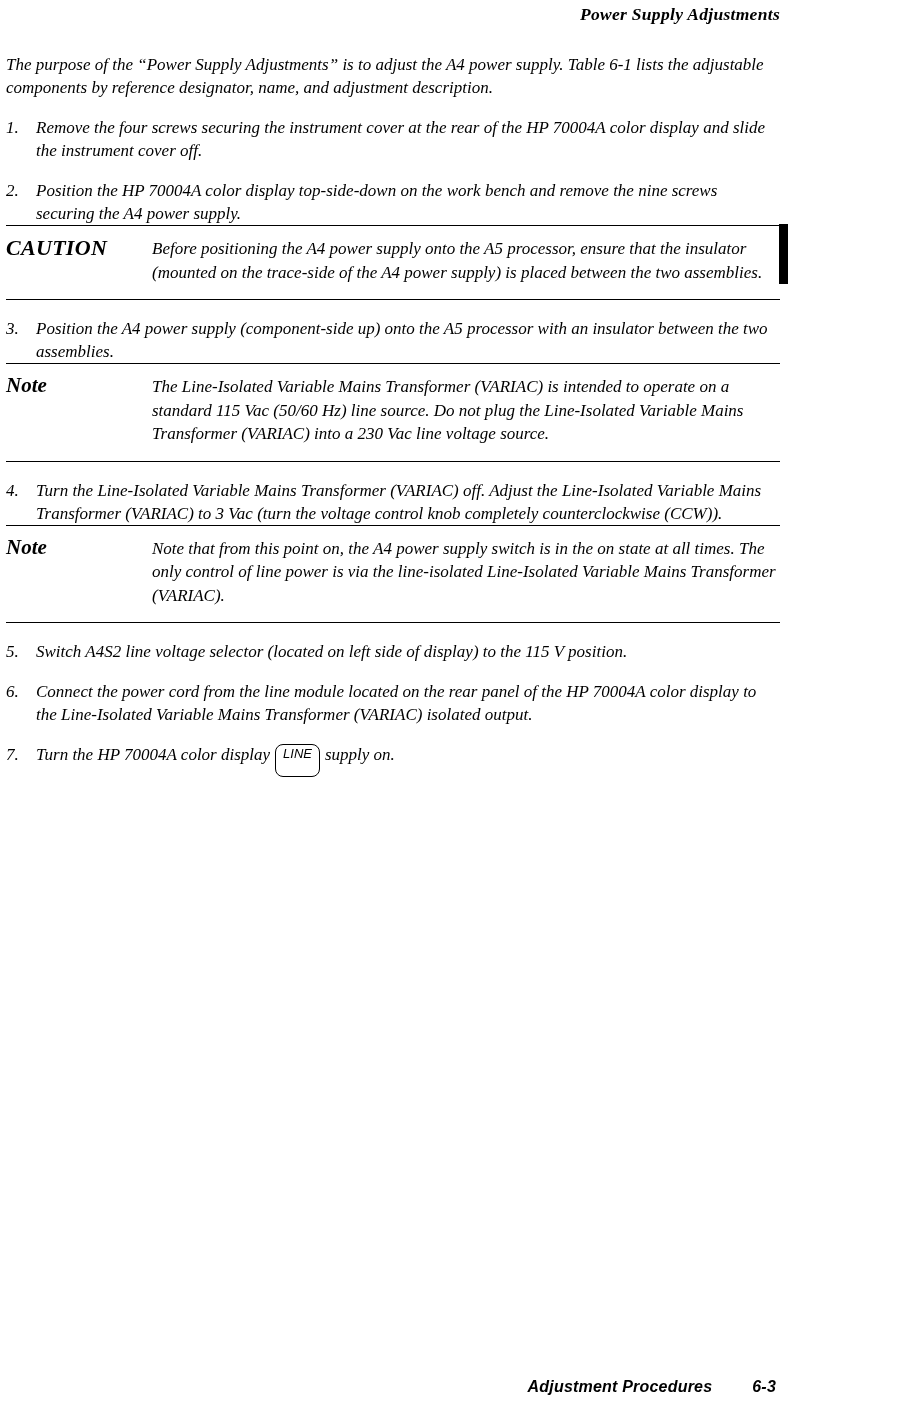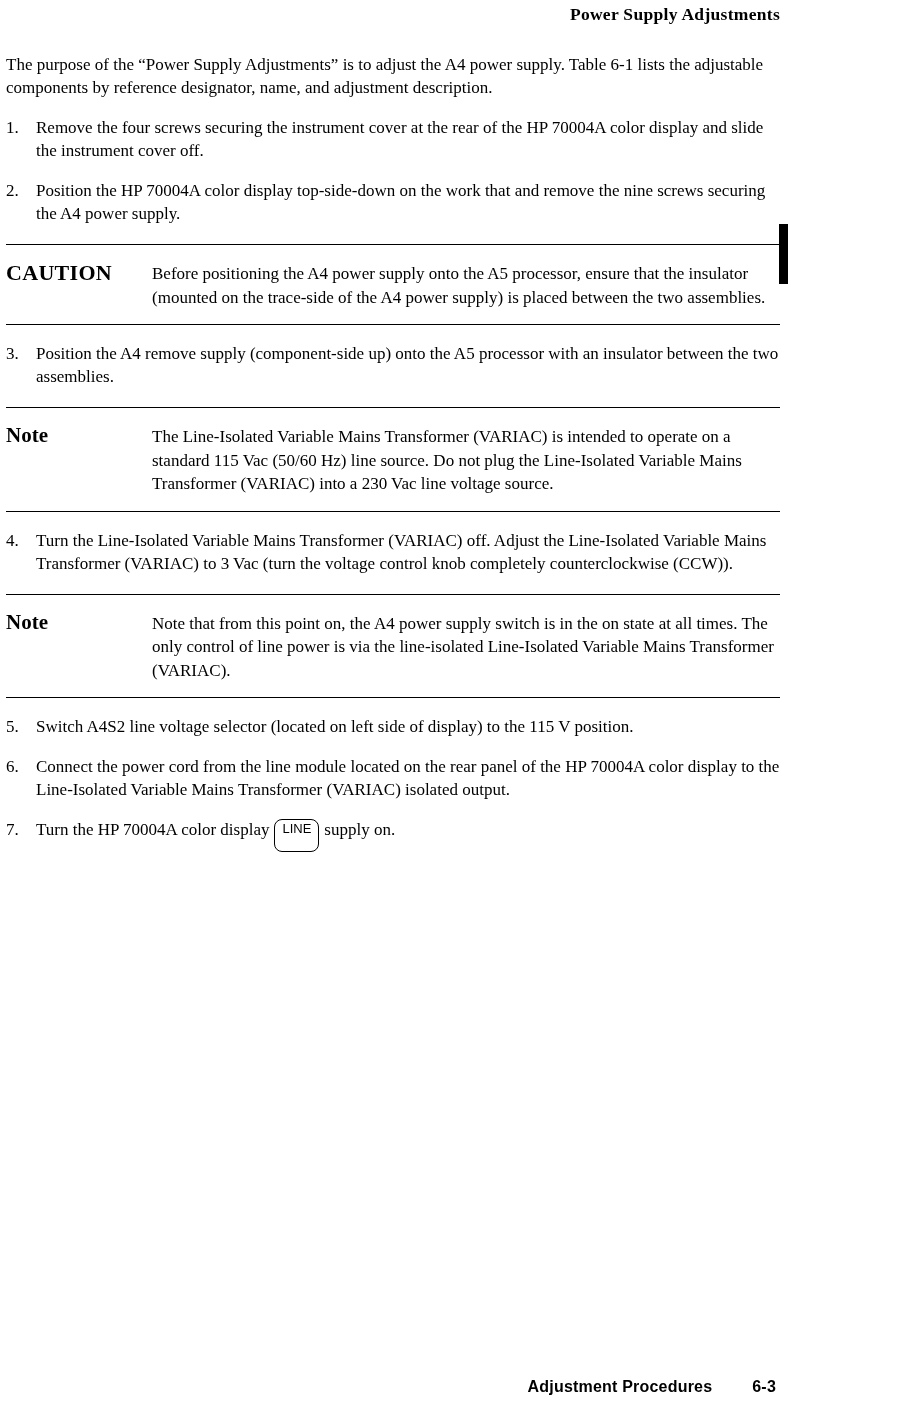--- a/index.html
+++ b/index.html
@@ -10,20 +10,21 @@
     font-family: "Liberation Serif", serif;
     color: #000000;
     position: relative;
     overflow: hidden;
   }
   .page {
     position: relative;
     width: 788px;
     height: 1404px;
     padding: 0 8px 0 6px;
+    font-style: italic;
   }
   .running-head {
     text-align: right;
     font-weight: bold;
     font-size: 17.5px;
     padding-top: 4px;
     letter-spacing: 0.3px;
   }
   .intro {
     font-size: 17px;
@@ -40,22 +41,21 @@
     flex: 0 0 30px;
     width: 30px;
   }
   .step .step-text {
     flex: 1;
   }
   .admonition {
     display: flex;
     border-top: 1.5px solid #000;
     border-bottom: 1.5px solid #000;
-    margin-top: 19px;
-    padding: 15px 0 15px 0;
+    padding: 9px 0 15px 0;
   }
   .adm-label {
     flex: 0 0 146px;
     width: 146px;
     font-weight: bold;
   }
   .caution .adm-label { font-size: 22px; letter-spacing: 0.3px; }
   .note .adm-label { font-size: 21px; }
   .adm-text {
     flex: 1;
@@ -103,31 +103,31 @@
 
   <p class="intro">The purpose of the “Power Supply Adjustments” is to adjust the A4 power supply.  Table 6-1 lists the adjustable components by reference designator, name, and adjustment description.</p>
 
   <div class="step">
     <span class="num">1.</span>
     <span class="step-text">Remove the four screws securing the instrument cover at the rear of the HP 70004A color display and slide the instrument cover off.</span>
   </div>
 
   <div class="step">
     <span class="num">2.</span>
-    <span class="step-text">Position the HP 70004A color display top-side-down on the work that and remove the nine screws securing the A4 power supply.</span>
+    <span class="step-text">Position the HP 70004A color display top-side-down on the work bench and remove the nine screws securing the A4 power supply.</span>
   </div>
 
   <div class="admonition caution">
     <div class="adm-label">CAUTION</div>
     <div class="adm-text">Before positioning the A4 power supply onto the A5 processor, ensure that the insulator (mounted on the trace-side of the A4 power supply) is placed between the two assemblies.</div>
   </div>
 
   <div class="step">
     <span class="num">3.</span>
-    <span class="step-text">Position the A4 remove supply (component-side up) onto the A5 processor with an insulator between the two assemblies.</span>
+    <span class="step-text">Position the A4 power supply (component-side up) onto the A5 processor with an insulator between the two assemblies.</span>
   </div>
 
   <div class="admonition note">
     <div class="adm-label">Note</div>
     <div class="adm-text">The Line-Isolated Variable Mains Transformer (VARIAC) is intended to operate on a standard 115 Vac (50/60 Hz) line source.  Do not plug the Line-Isolated Variable Mains Transformer (VARIAC) into a 230 Vac line voltage source.</div>
   </div>
 
   <div class="step">
     <span class="num">4.</span>
     <span class="step-text">Turn the Line-Isolated Variable Mains Transformer (VARIAC) off.  Adjust the Line-Isolated Variable Mains Transformer (VARIAC) to 3 Vac (turn the voltage control knob completely counterclockwise (CCW)).</span>

